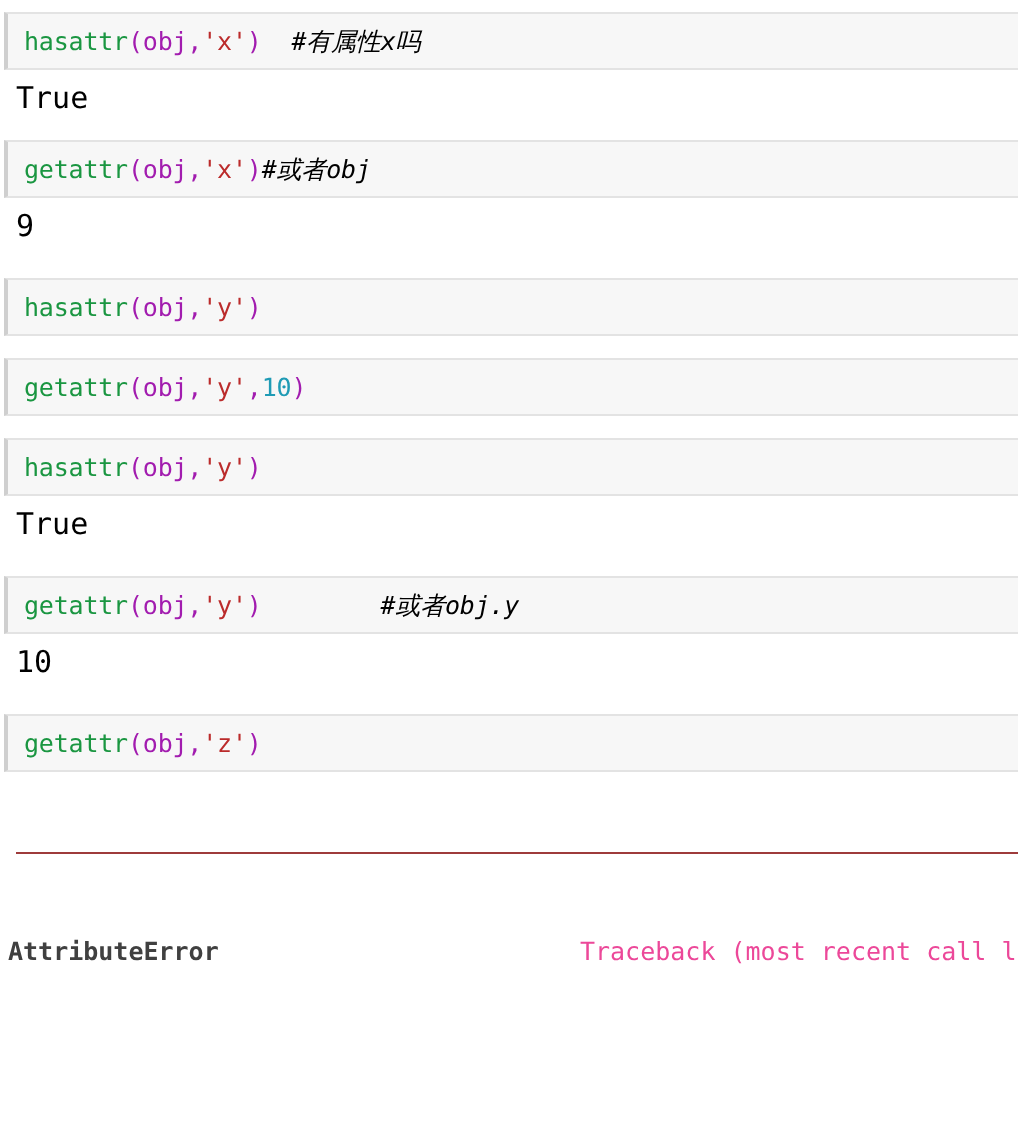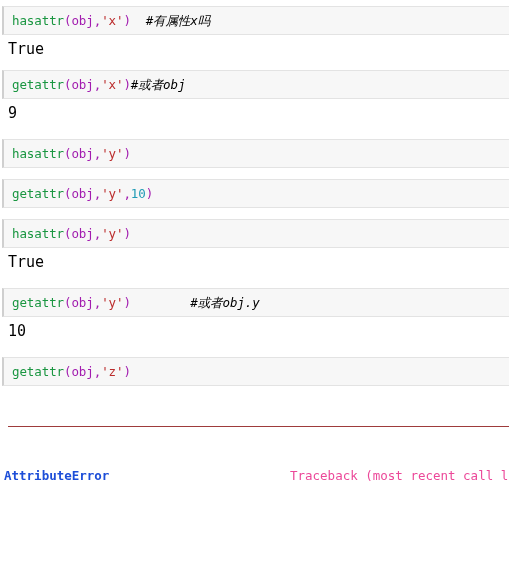--- a/index.html
+++ b/index.html
@@ -57,21 +57,21 @@
     white-space: pre;
     line-height: 17px;
     font-size: 12.5px;
   }
   .tb-rule {
     border: none;
     border-top: 1.5px solid #9e3b3b;
     margin: 6px 0 6px 4px;
     width: 505px;
   }
-  .tb-errname   { color: #1d4ed8; font-weight: bold; }
+  .tb-errname   { color: #404040; font-weight: bold; }
   .tb-traceline { color: #ec4899; }
 
   .nowrap { white-space: pre; overflow: hidden; }
   .spacer-sm { height: 6px; }
   .spacer-md { height: 11px; }
 </style>
 </head>
 <body>
 
 <div class="notebook">

